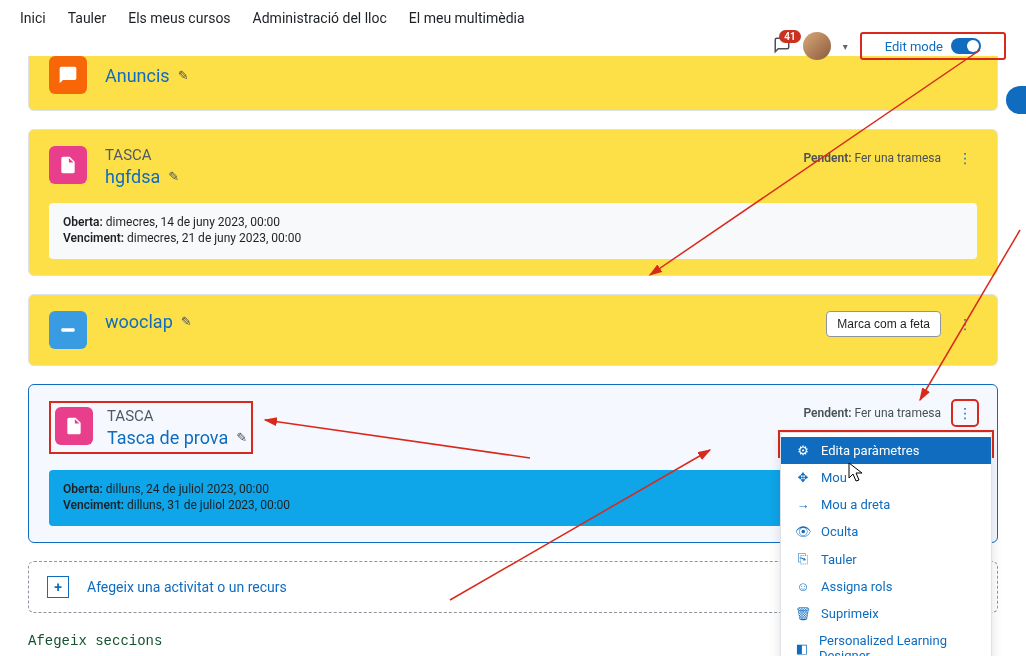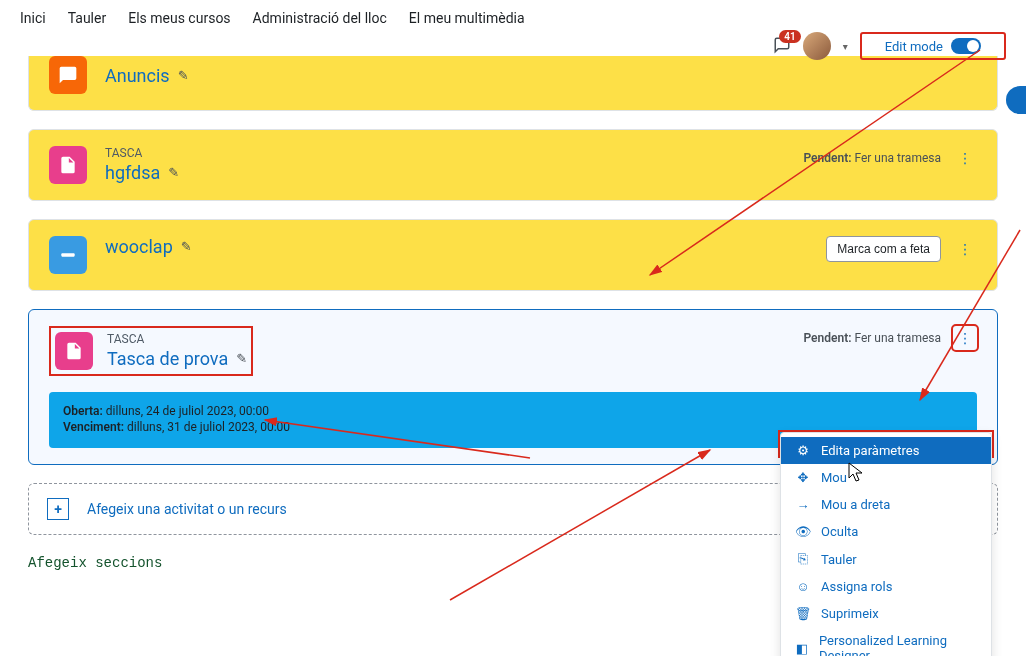--- a/index.html
+++ b/index.html
@@ -20,21 +20,21 @@
 .card { border: 1px solid #dee2e6; border-radius: 6px; margin-bottom: 18px; background: #fde047; }
 .card.highlighted { border: 1px solid #0f6cbf; background: #f5f9ff; }
 .card-main { display: flex; align-items: flex-start; padding: 16px 20px; gap: 18px; position: relative; }
 .card-main.anuncis { padding-top: 0; align-items: center; }
 .icon-box { width: 38px; height: 38px; border-radius: 6px; display: flex; align-items: center; justify-content: center; flex-shrink: 0; }
 .icon-box.orange { background: #f76707; }
 .icon-box.pink { background: #e83e8c; }
 .icon-box.blue { background: #399be2; }
 .icon-box svg { width: 20px; height: 20px; }
 .card-body { flex: 1; }
-.card-type { font-size: 12px; color: #4f5a66; margin-bottom: 2px; }
+.card-type { font-size: 15px; color: #4f5a66; margin-bottom: 2px; }
 .card-title { color: #0f6cbf; font-size: 18px; font-weight: 400; display: inline-flex; align-items: center; gap: 8px; cursor: pointer; }
 .pencil { color: #495057; font-size: 13px; cursor: pointer; }
 .card-right { display: flex; align-items: center; gap: 12px; position: absolute; right: 20px; top: 16px; }
 .status-text { font-size: 12px; color: #495057; }
 .status-text b { font-weight: 600; }
 .btn-outline { border: 1px solid #8f959e; background: #fff; padding: 5px 10px; border-radius: 4px; font-size: 12px; cursor: pointer; color: #1d2125; }
 .kebab { width: 24px; height: 24px; display: flex; align-items: center; justify-content: center; cursor: pointer; color: #0f6cbf; border-radius: 3px; }
 .kebab.highlighted { outline: 2px solid #d9291c; }
 .card-dates { margin: 0 20px 16px 20px; background: #f8f9fa; padding: 12px 14px; border-radius: 4px; font-size: 12px; color: #1d2125; }
 .card-dates .line { margin-bottom: 2px; }
@@ -110,20 +110,24 @@
         <span class="card-title">
           <span>hgfdsa</span>
           <span class="pencil">✎</span>
         </span>
       </div>
       <div class="card-right">
         <span class="status-text"><b>Pendent:</b> <span>Fer una tramesa</span></span>
         <div class="kebab">⋮</div>
       </div>
     </div>
+    <div class="card-dates">
+      <div class="line"><b>Oberta:</b> <span>dimecres, 14 de juny 2023, 00:00</span></div>
+      <div class="line"><b>Venciment:</b> <span>dimecres, 21 de juny 2023, 00:00</span></div>
+    </div>
   </div>
 
   <div class="card">
     <div class="card-main">
       <div class="icon-box blue">
         <svg viewBox="0 0 24 24" fill="#fff">
             <rect x="4" y="10" width="16" height="4" rx="1"></rect>
           </svg>
       </div>
       <div class="card-body">

